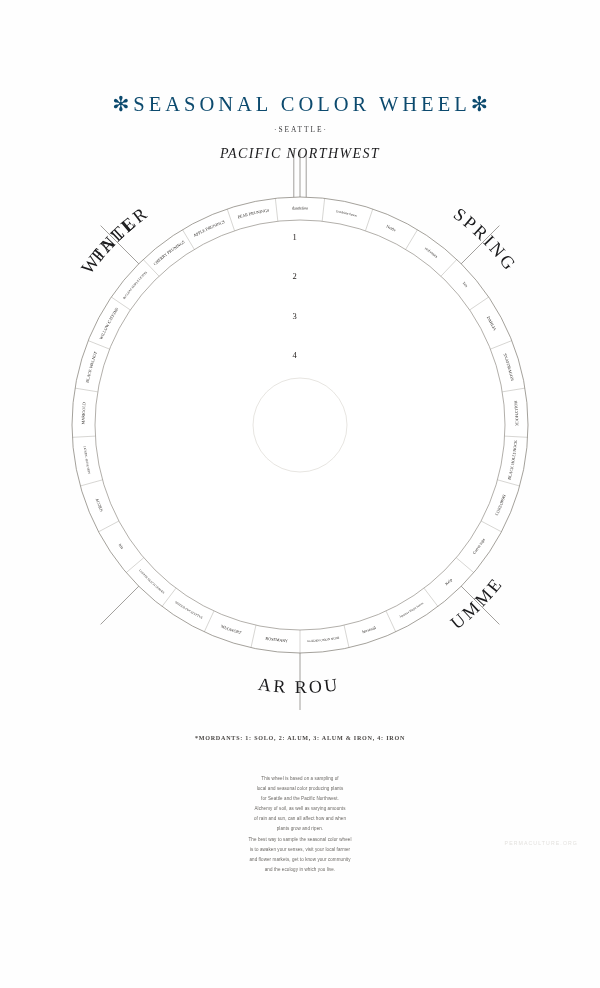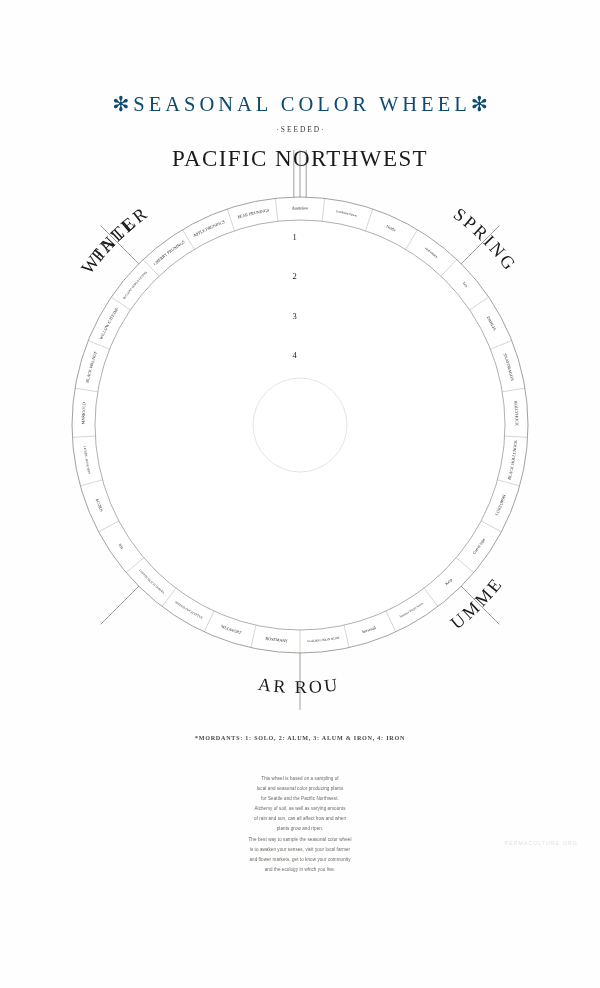--- a/index.html
+++ b/index.html
@@ -43,24 +43,25 @@
   .subtitle {
     font-family: "Liberation Serif", serif;
     font-size: 7.4px;
     letter-spacing: 2.0px;
     color: #3a3a3c;
     margin: 9px 0 0 0;
     padding-left: 2px;
   }
   .region {
     font-family: "Liberation Serif", serif;
-    font-size: 23px;
+    font-size: 14px;
     letter-spacing: 1.4px;
     color: #1b1b1d;
     margin: 12px 0 0 0;
+    font-style: italic;
   }
 
   
   .wheel-wrap {
     position: absolute;
     left: 0;
     top: 150px;
     width: 600px;
     height: 560px;
   }
@@ -126,21 +127,21 @@
     color: #e3e1de;
   }
 </style>
 </head>
 <body>
 
 <div class="page">
 
   <div class="header">
     <div class="title">✻SEASONAL COLOR WHEEL✻</div>
-    <div class="subtitle">·SEEDED·</div>
+    <div class="subtitle">·SEATTLE·</div>
     <div class="region">PACIFIC NORTHWEST</div>
   </div>
 
   <div class="wheel-wrap">
     <svg class="wheel" id="wheel-svg" width="600" height="560" viewBox="0 0 600 560">
       <defs>
         <filter id="wash" x="-20%" y="-20%" width="140%" height="140%">
           <feTurbulence type="fractalNoise" baseFrequency="0.55" numOctaves="3" seed="7" result="n"></feTurbulence>
           <feDisplacementMap in="SourceGraphic" in2="n" scale="2.2" xChannelSelector="R" yChannelSelector="G"></feDisplacementMap>
         </filter>

